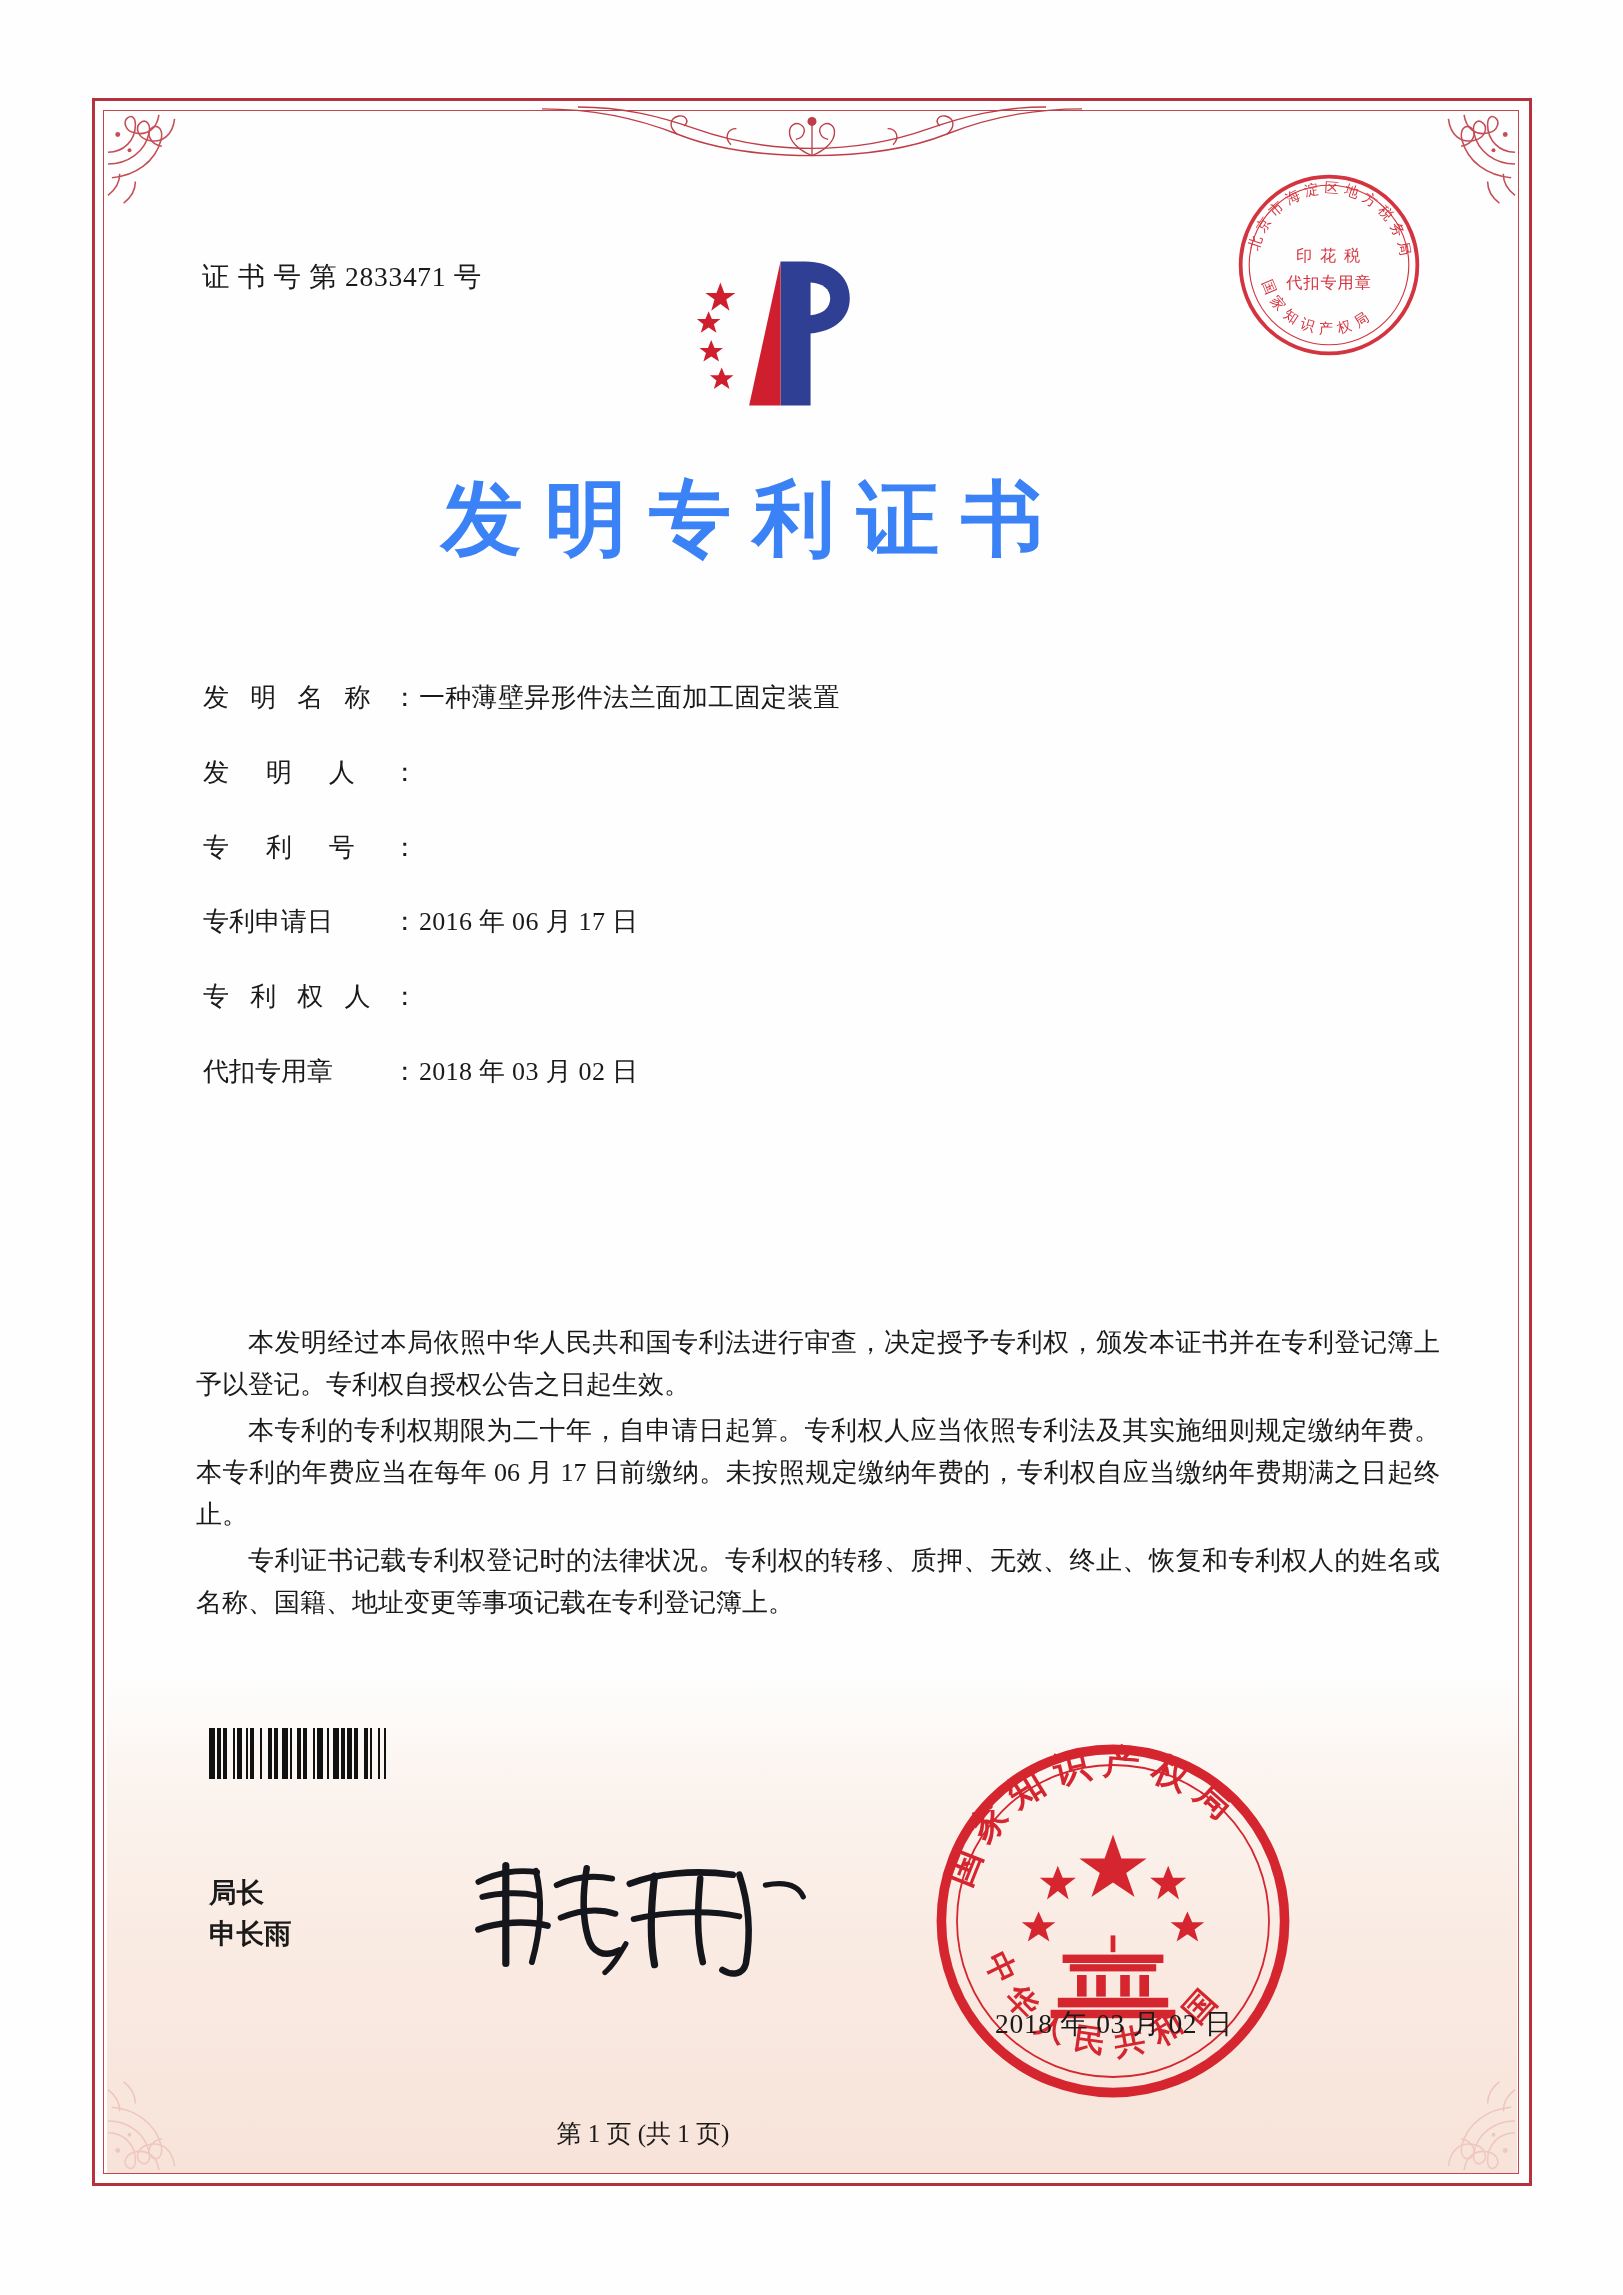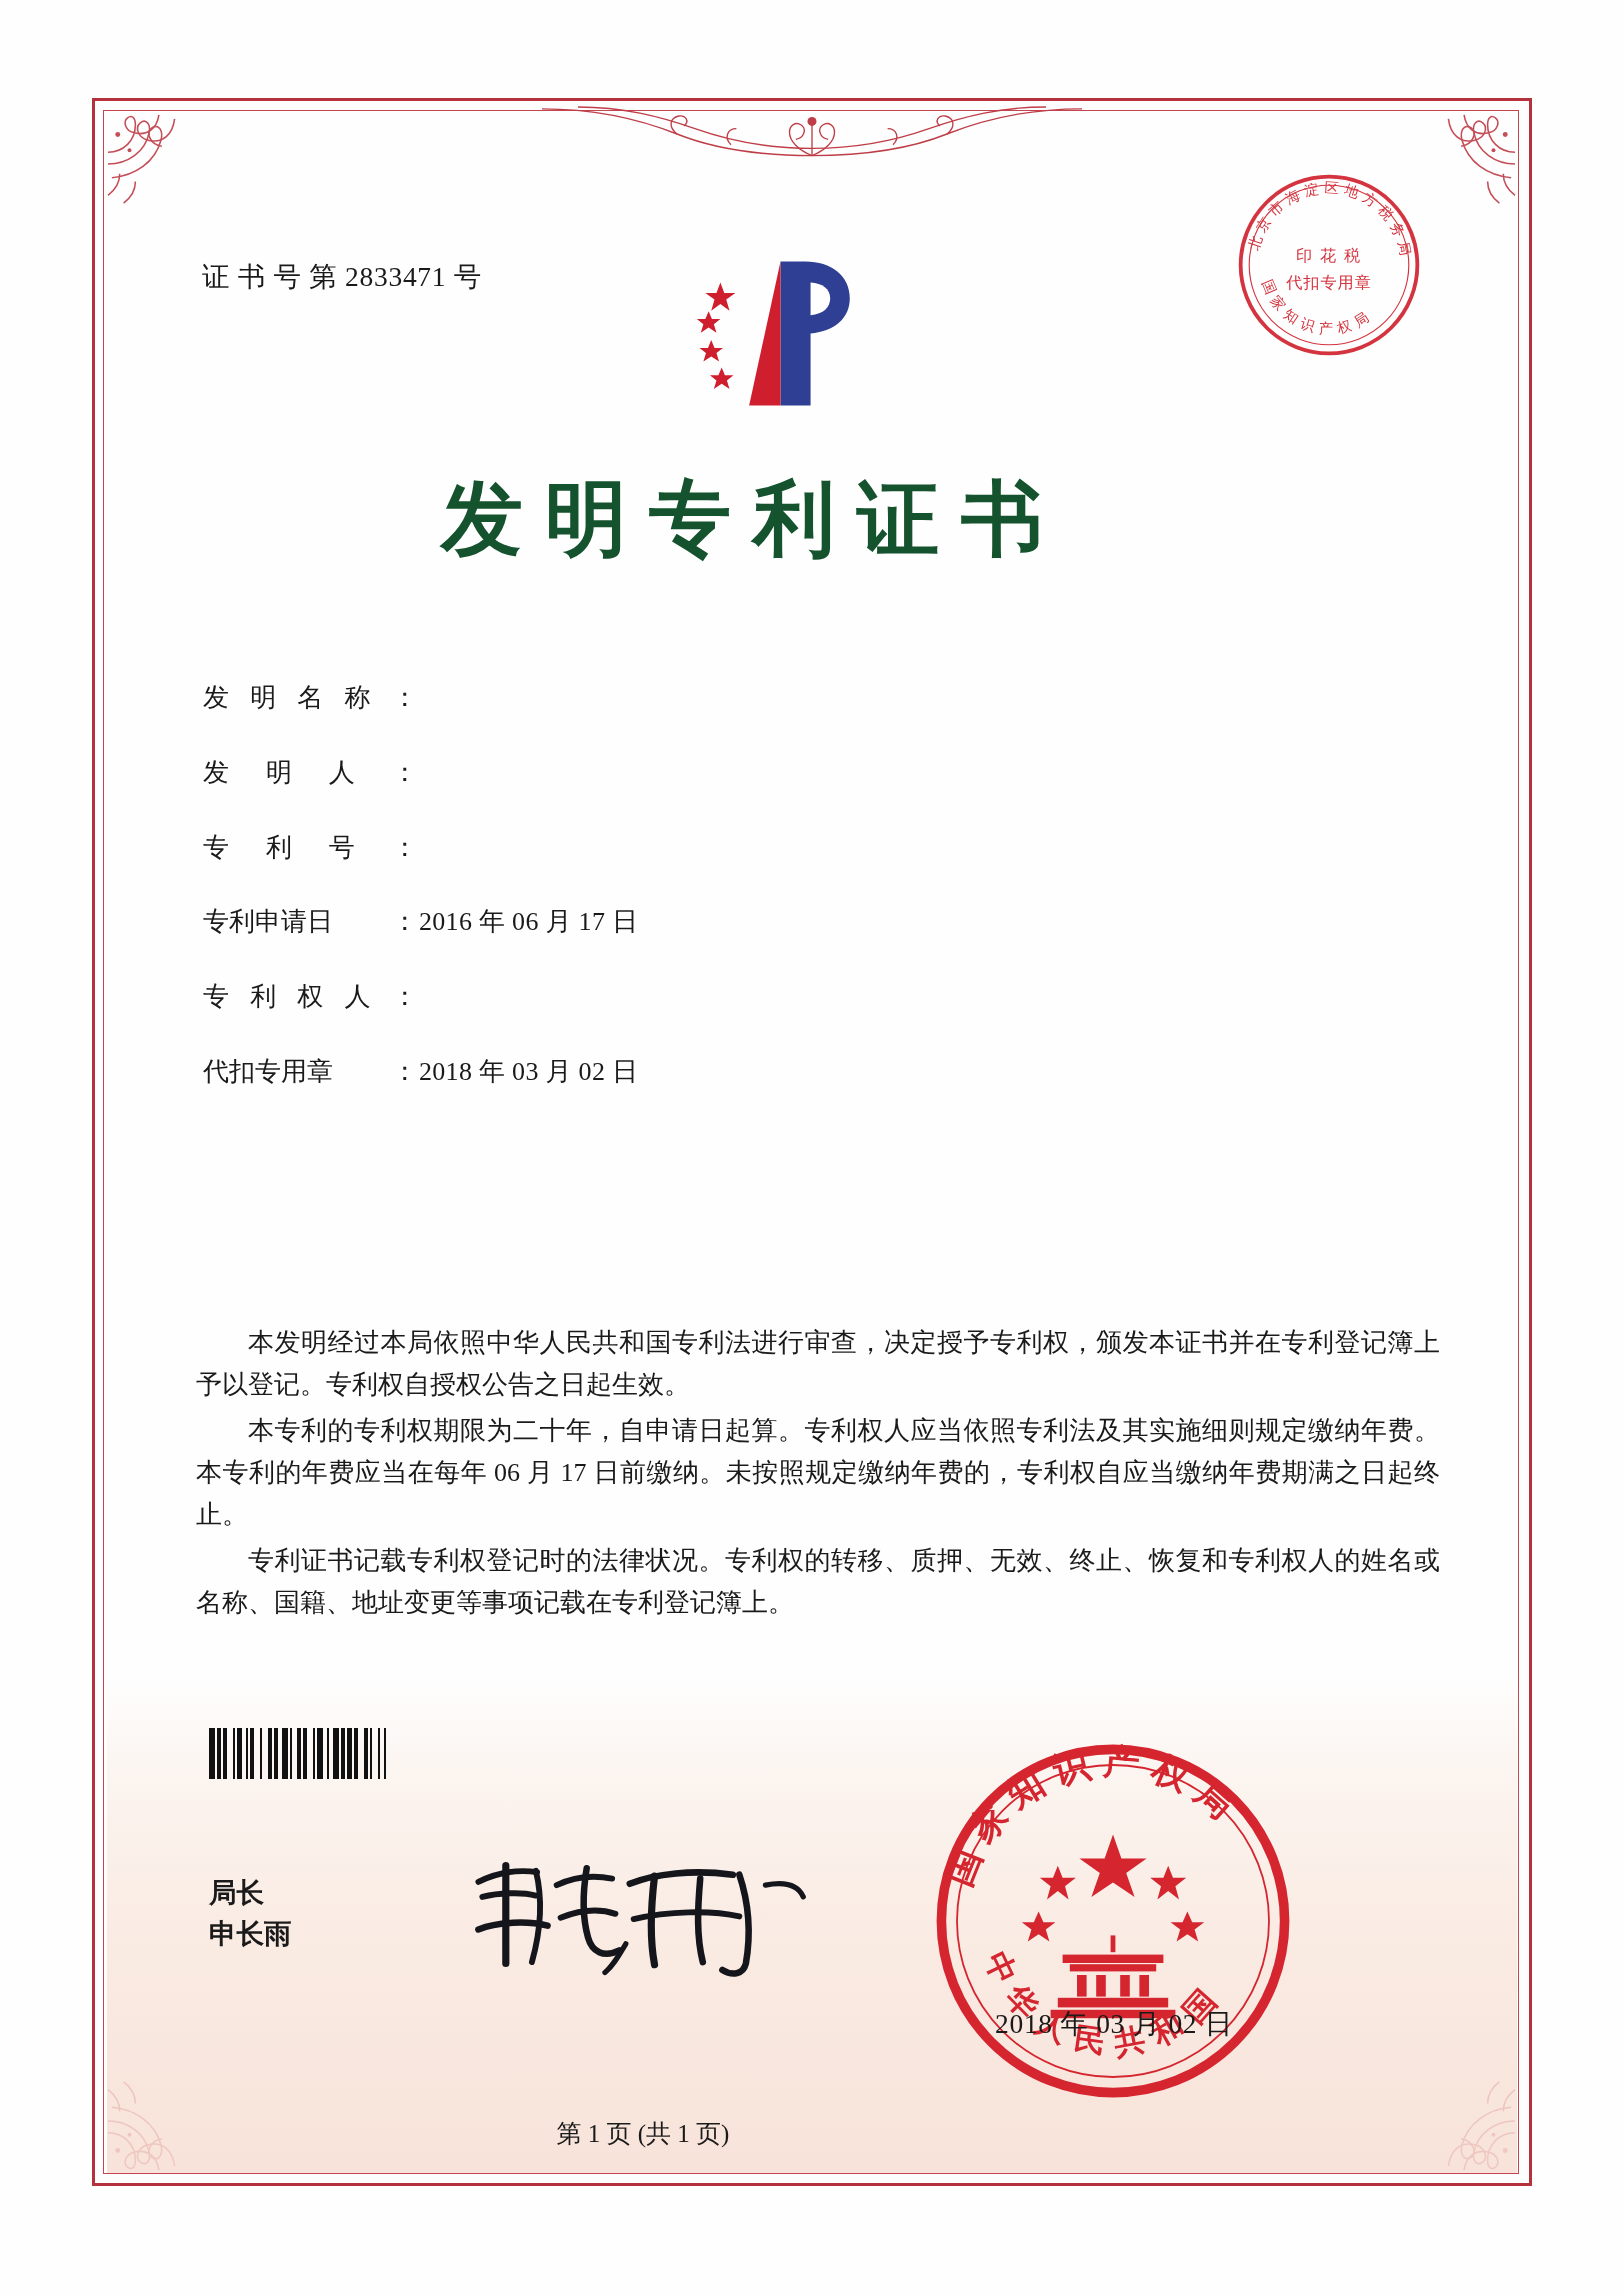--- a/index.html
+++ b/index.html
@@ -120,21 +120,21 @@
     position: absolute;
     left: 0;
     top: 465px;
     width: 1484px;
     text-align: center;
     font-size: 82px;
     font-weight: bold;
     letter-spacing: 22px;
     text-indent: 22px;
     font-family: "Liberation Serif", serif;
-    color: #14532d;
+    color: #3b82f6;
   }
 
   
   .fields {
     position: absolute;
     left: 203px;
     top: 681px;
     width: 1244px;
   }
   .field-row {
@@ -354,20 +354,21 @@
   <div class="fields">
 
     <div class="field-row">
       <div class="field-label">
         <span>发</span>
         <span>明</span>
         <span>名</span>
         <span>称</span>
         <span class="field-colon">：</span>
       </div>
+      <div class="field-value">一种薄壁异形件法兰面加工固定装置</div>
     </div>
 
     <div class="field-row">
       <div class="field-label">
         <span>发</span>
         <span>明</span>
         <span>人</span>
         <span class="field-colon">：</span>
       </div>
     </div>

